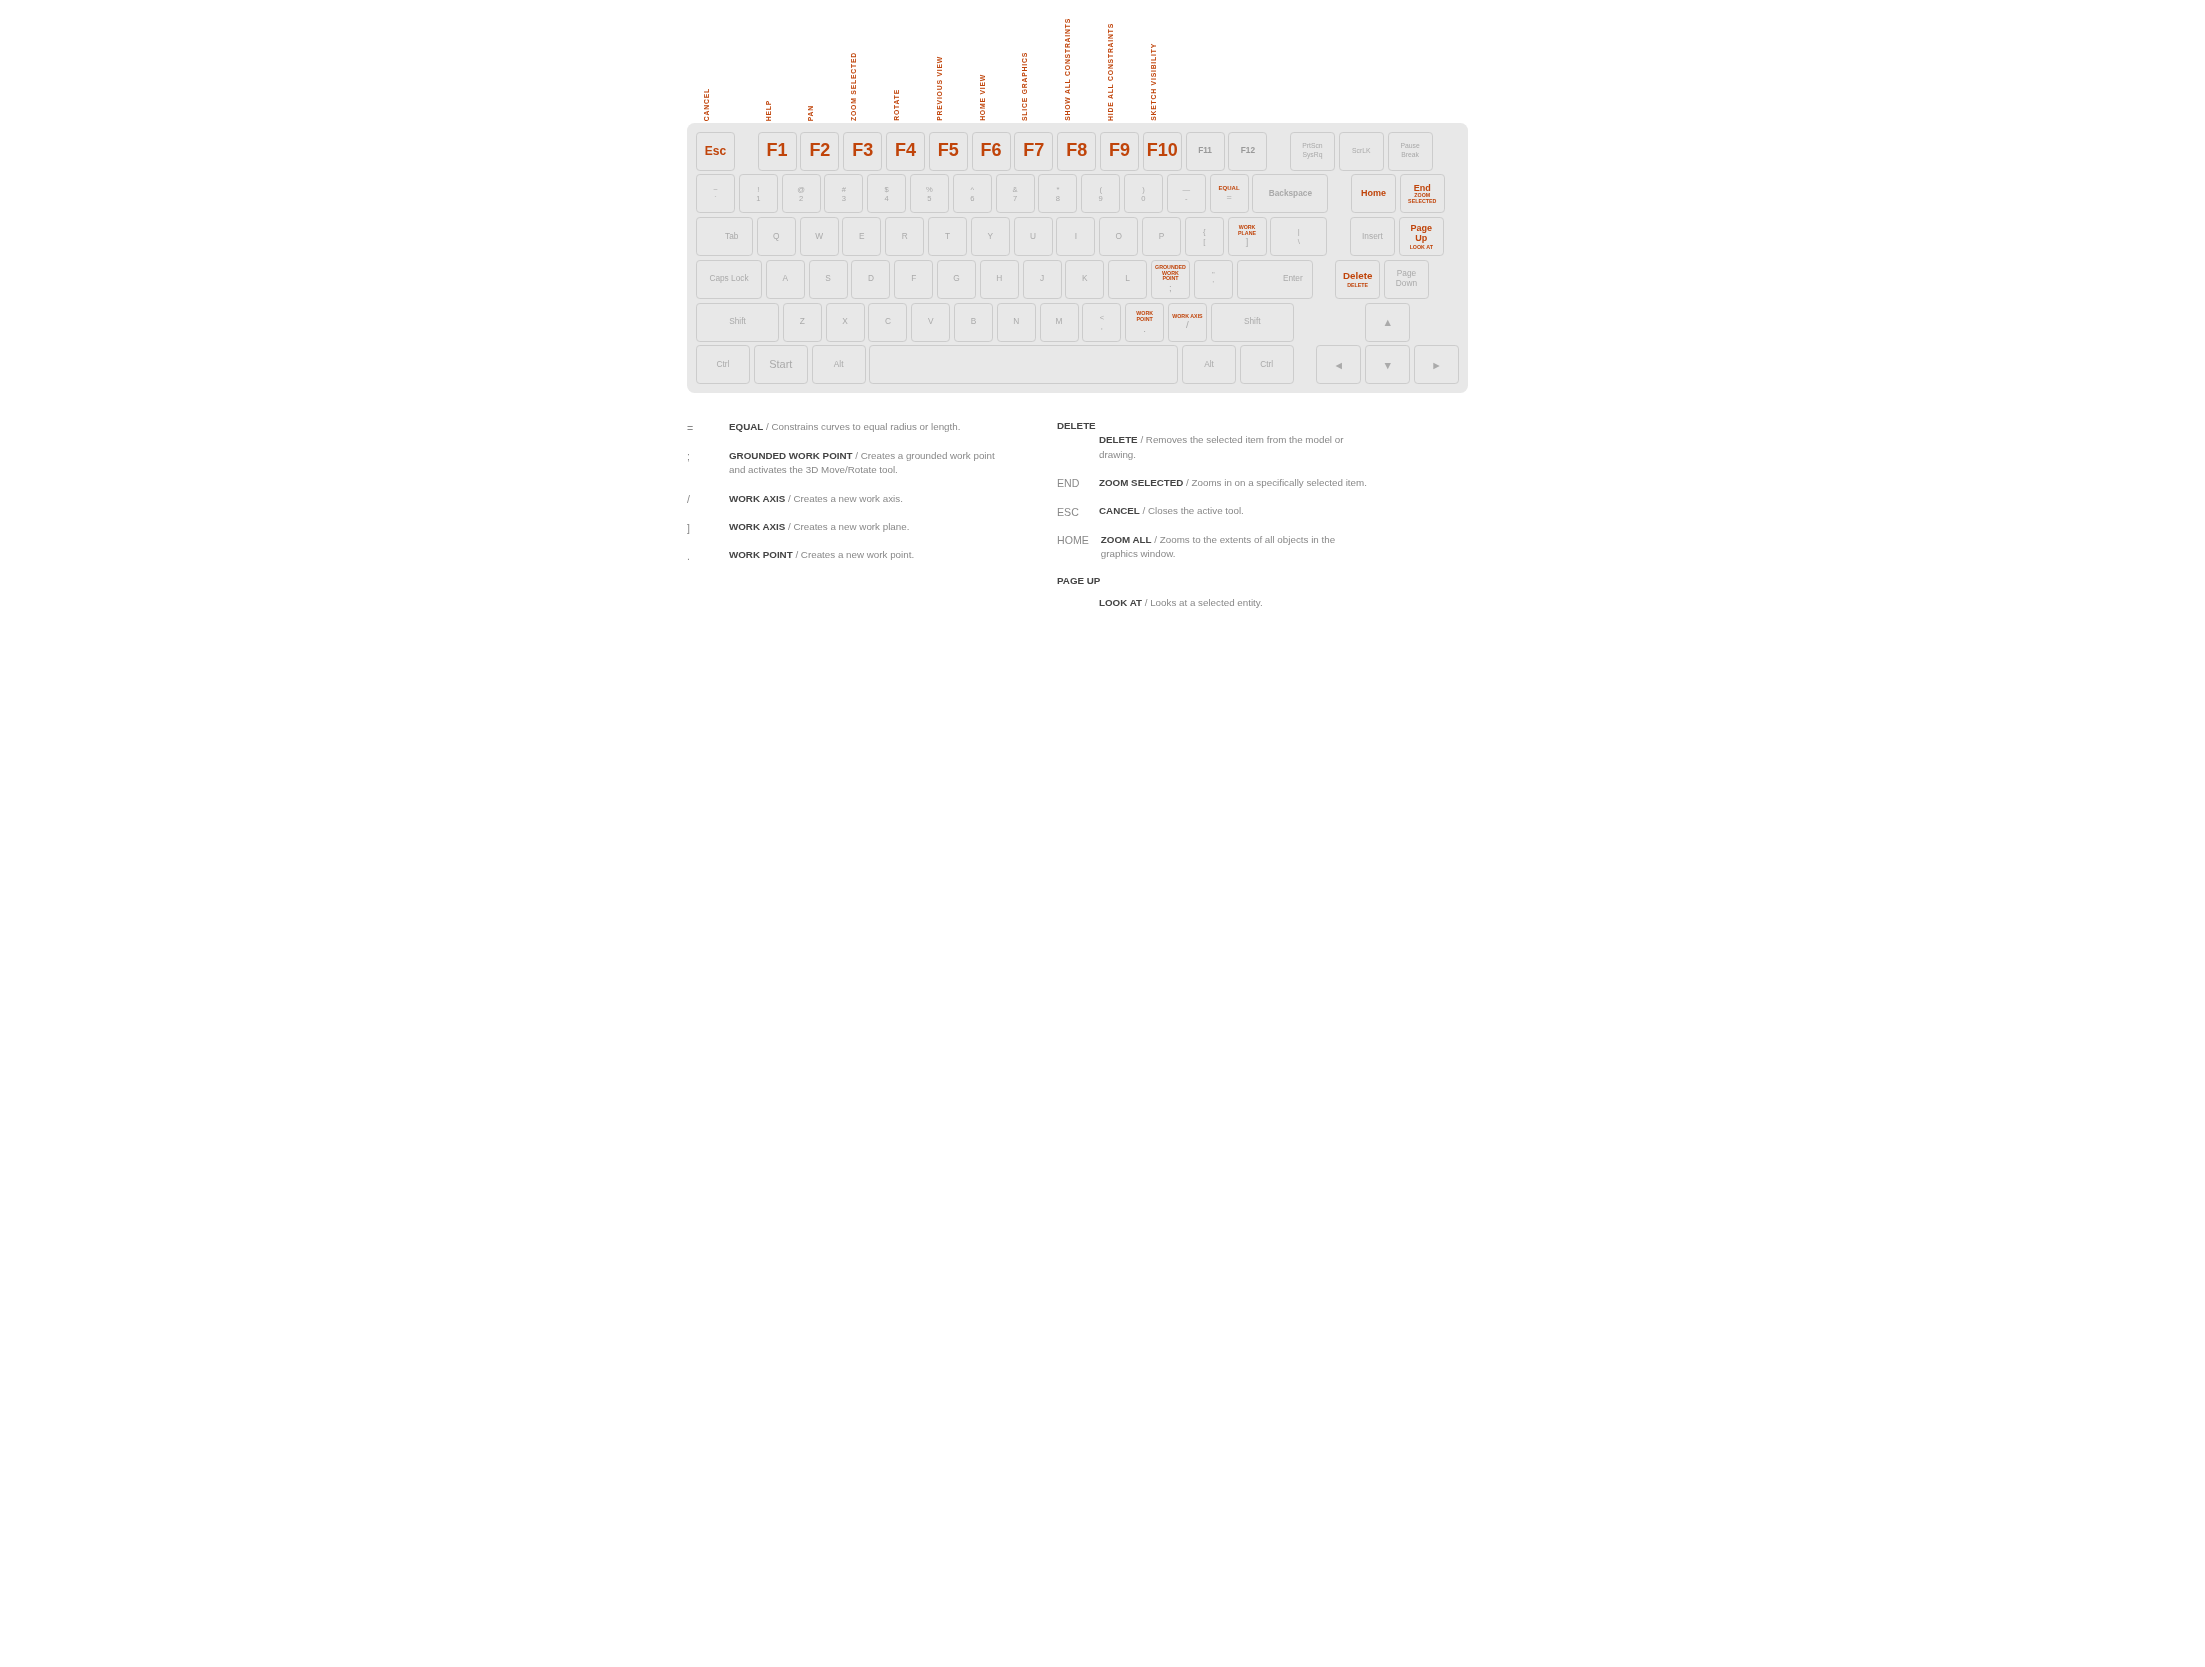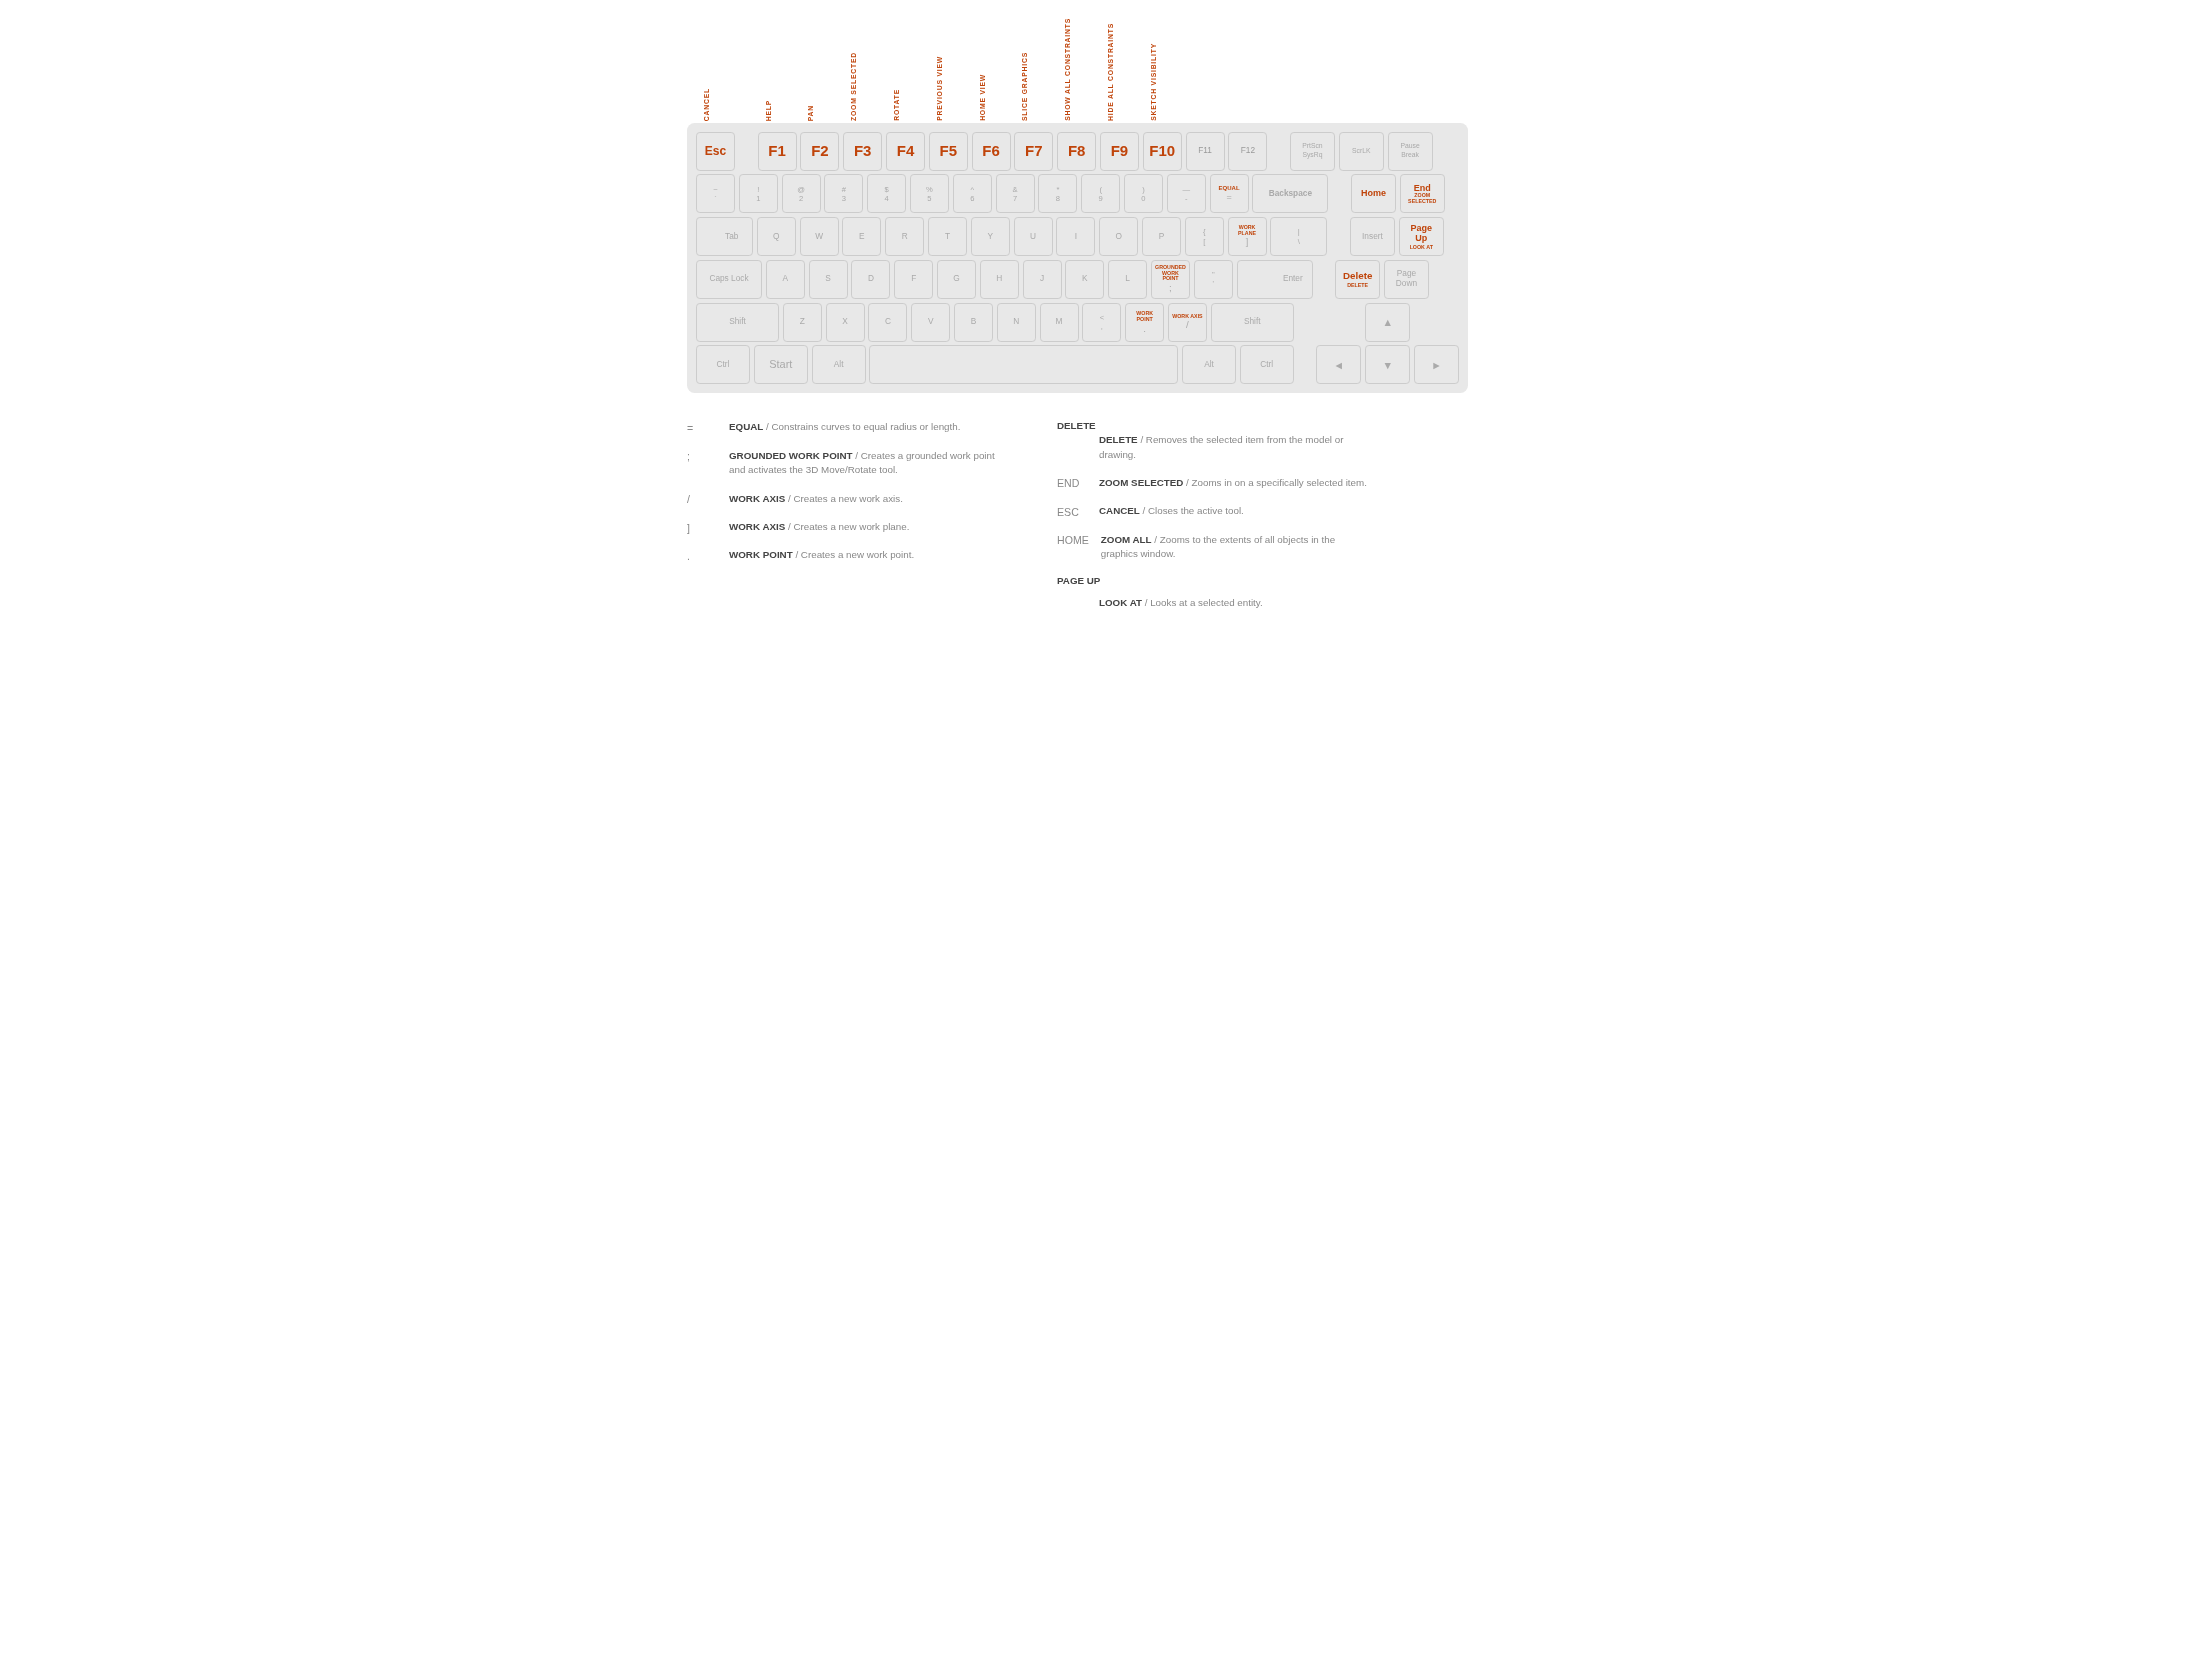--- a/index.html
+++ b/index.html
@@ -31,26 +31,26 @@
       font-size: 8.3px;
       color: #888;
       text-align: center;
       line-height: 1.2;
       flex-shrink: 0;
     }
 
     .key .main-label {
       font-size: 8.3px;
       color: #999;
-      font-weight: 400;
+      font-weight: 700;
     }
 
     .key .main-label.orange {
       color: #c0440a;
-      font-size: 15px;
+      font-size: 18px;
       font-weight: 700;
     }
 
     
     .key-unit { width: 39px; }
     .key-esc { width: 39px; }
     .key-tab { width: 57px; padding-left: 16px; }
     .key-caps { width: 66px; }
     .key-shift-l { width: 83px; }
     .key-shift-r { width: 83px; }

